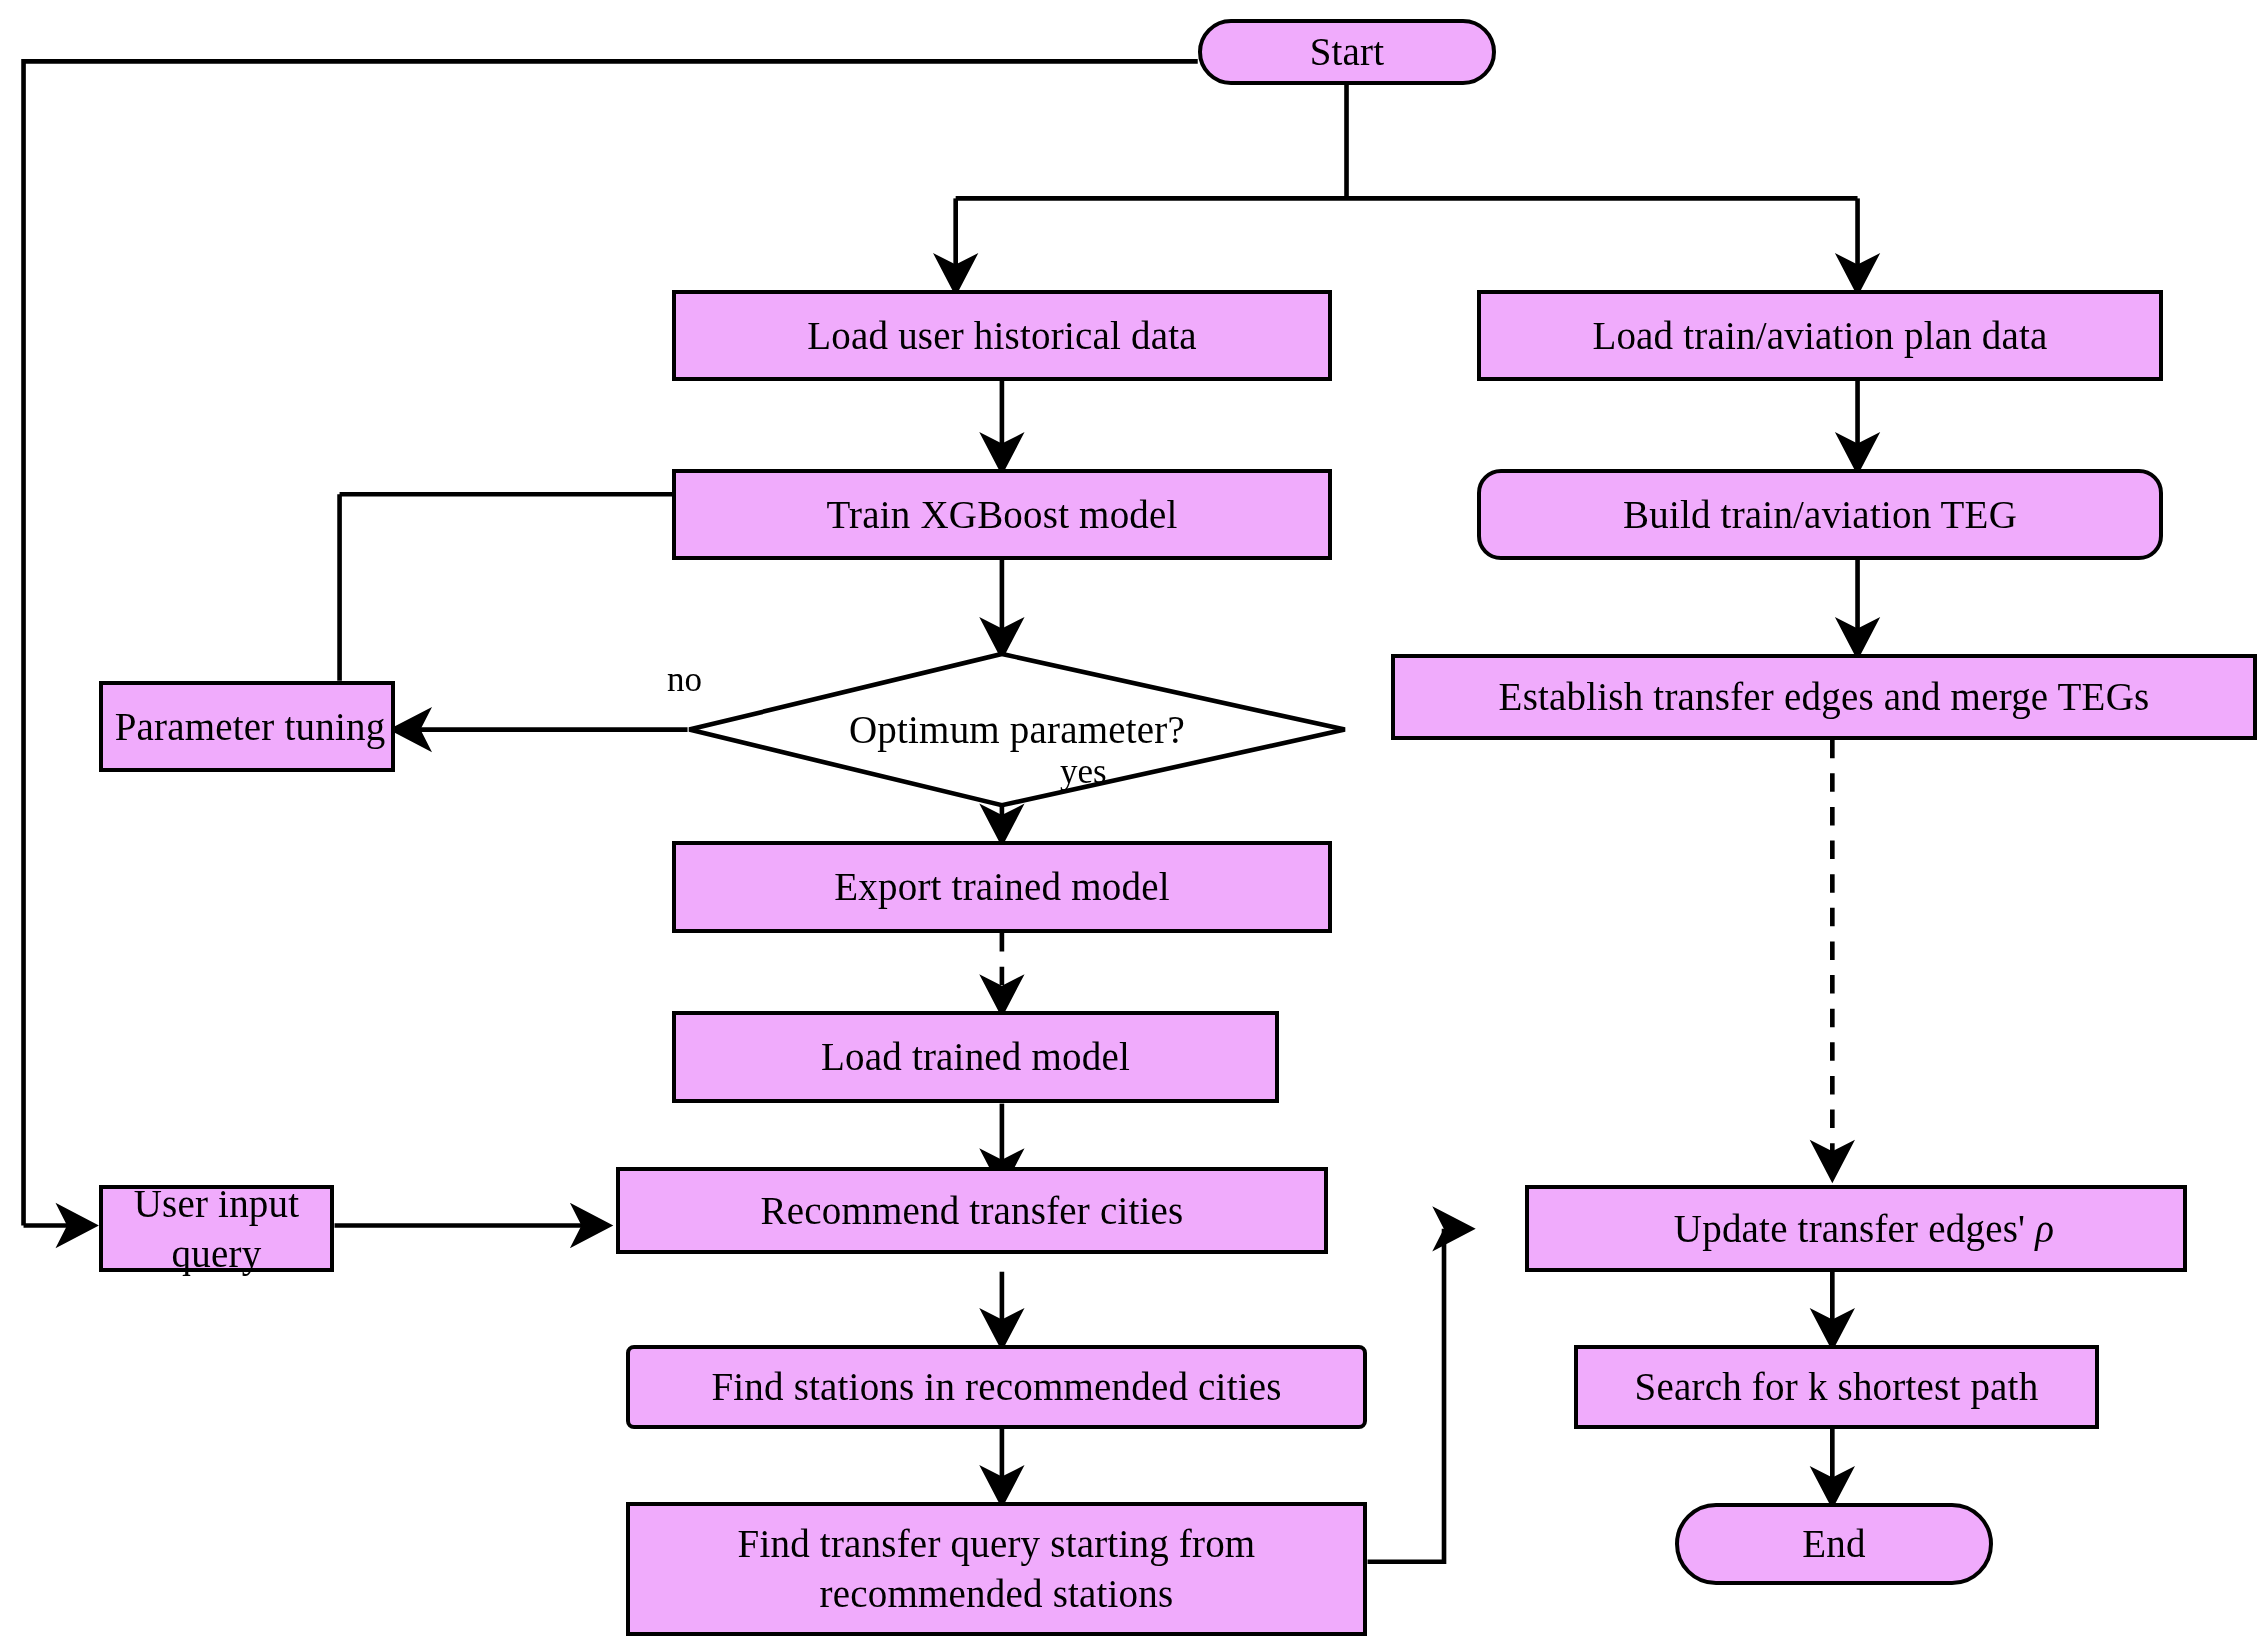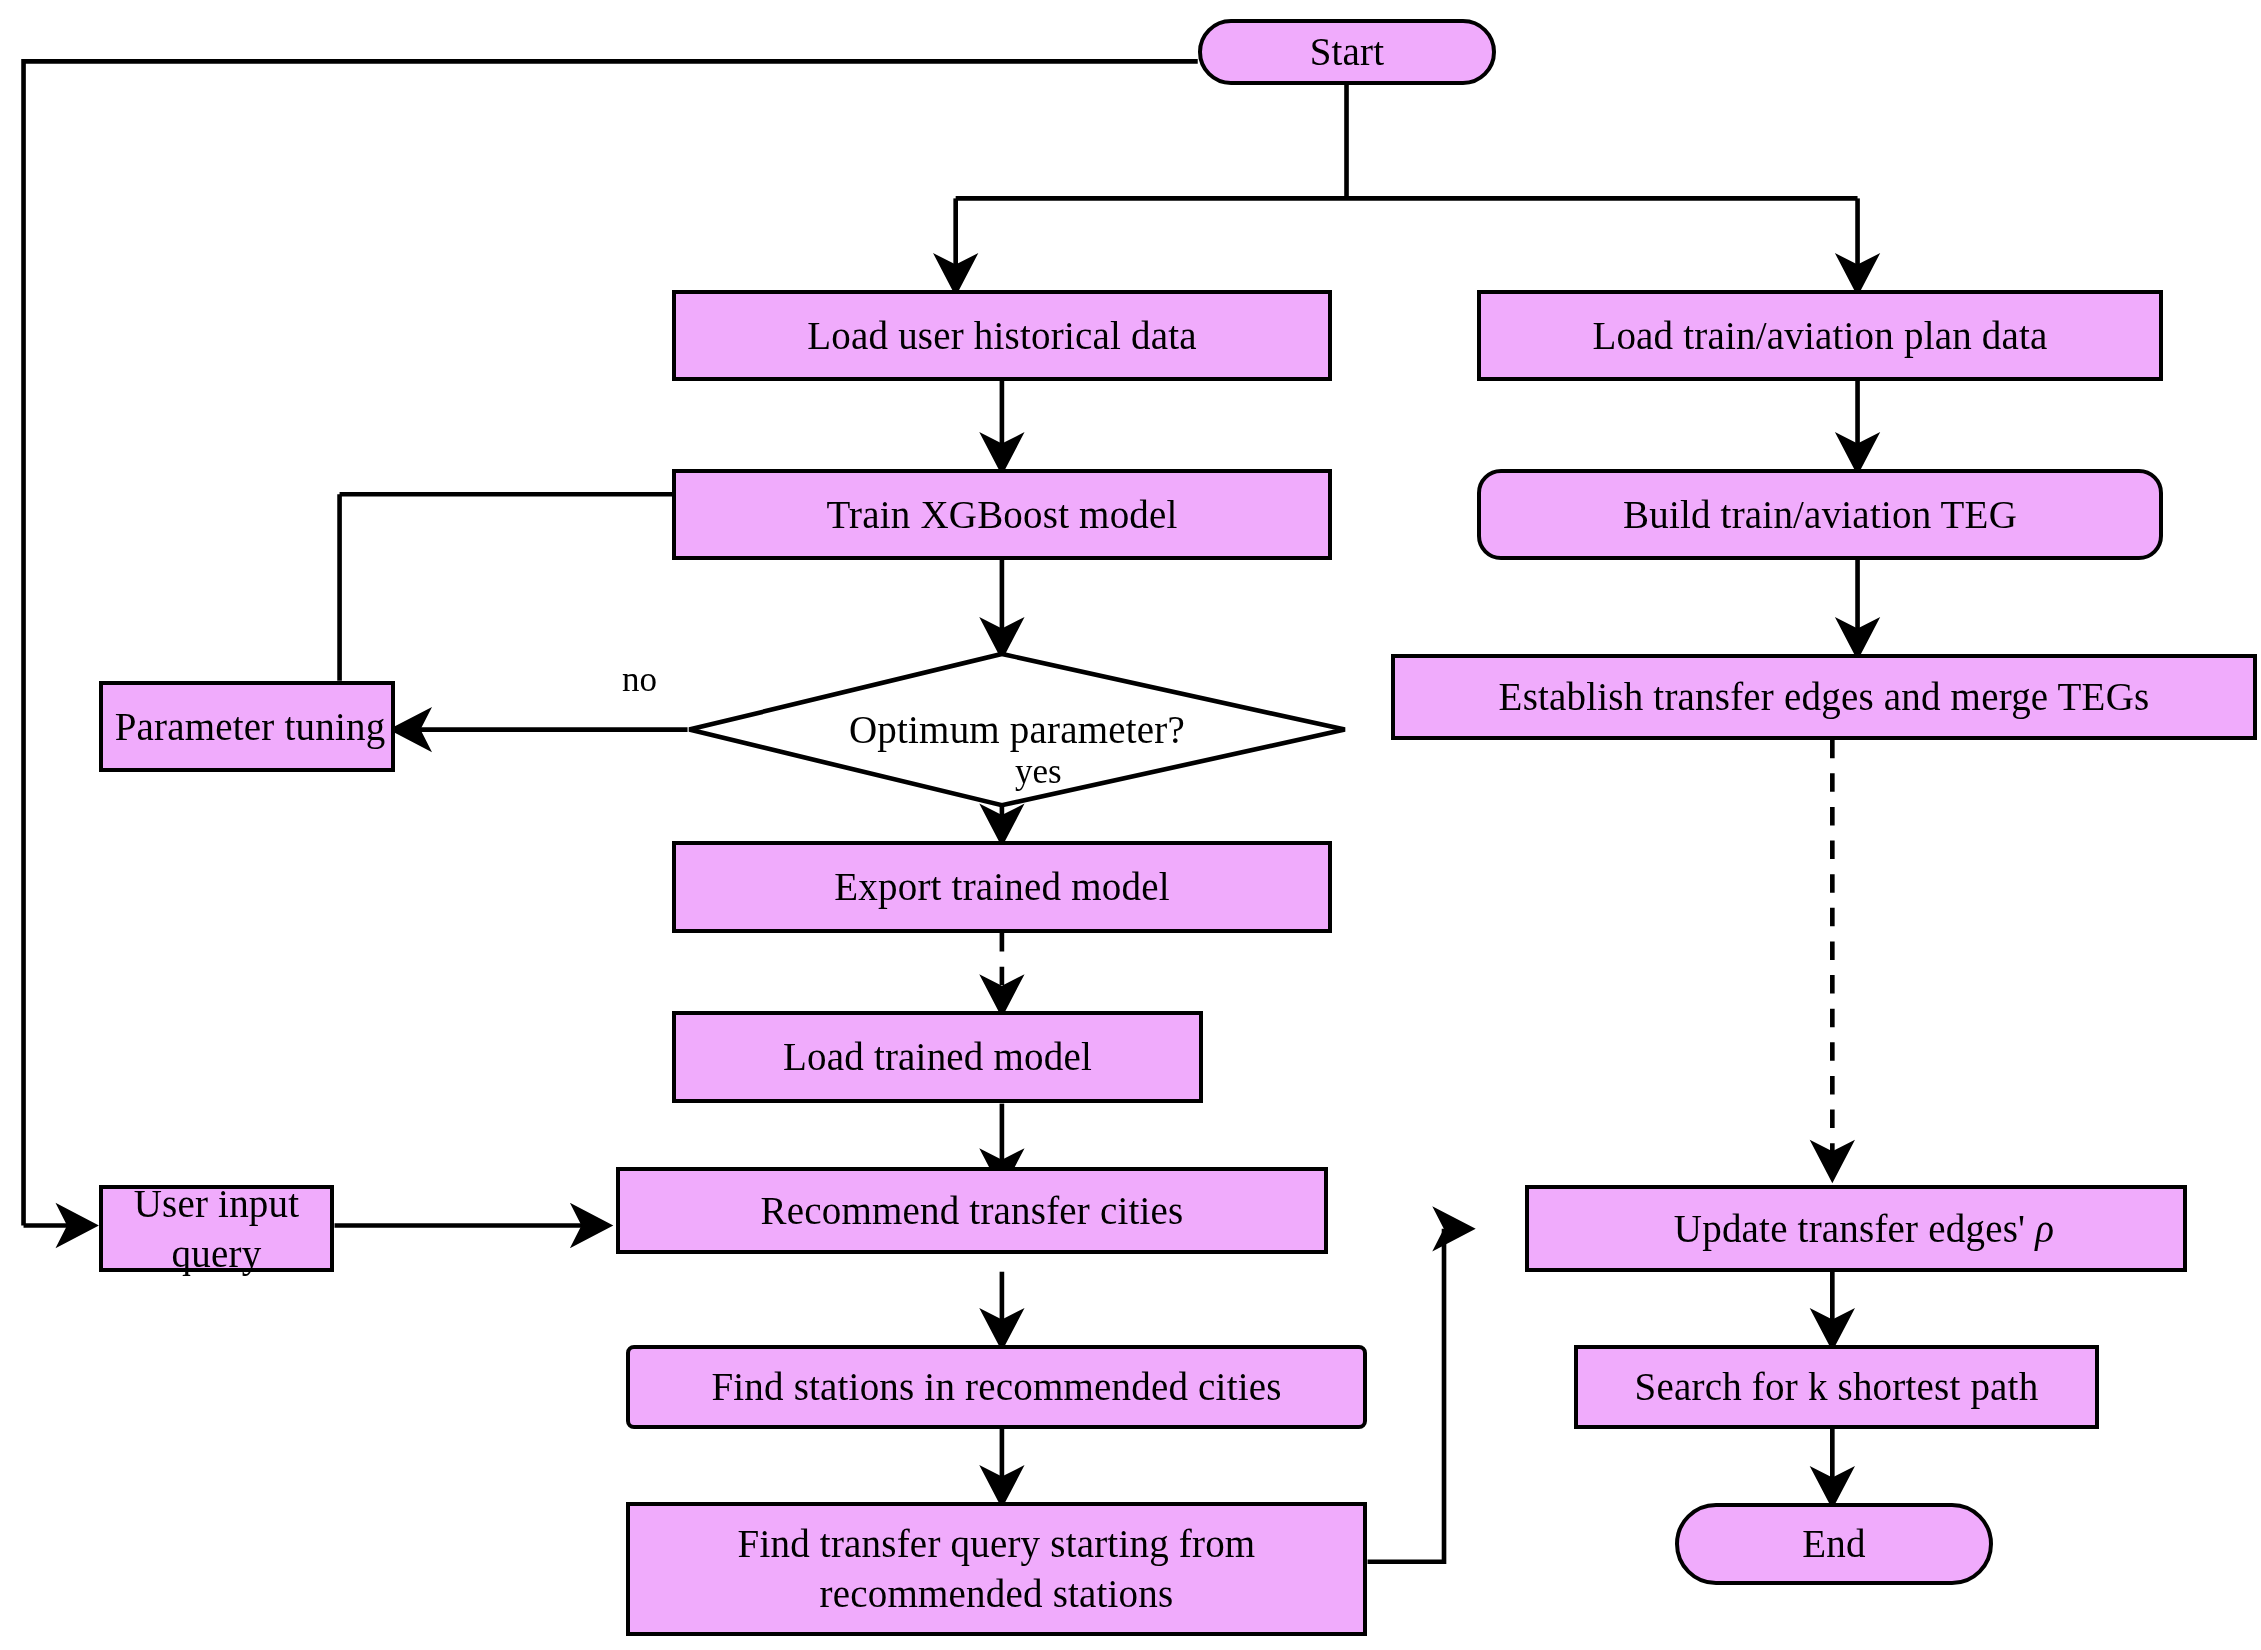--- a/index.html
+++ b/index.html
@@ -52,20 +52,21 @@
     white-space: nowrap;
   }
   .edge-label {
     position: absolute;
     font-family: "Liberation Serif", "DejaVu Serif", serif;
     font-size: 35px;
     color: #000000;
     background: transparent;
     white-space: nowrap;
     z-index: 4;
+    margin-left: 45px;
   }
   .rho {
     font-style: italic;
     font-family: "Liberation Serif", "DejaVu Serif", serif;
   }
   .two-line {
     white-space: pre-line;
   }
 </style>
 </head>
@@ -145,21 +146,21 @@
   </div>
 
   <div class="node" style="left:99px; top:681px; width:296px; height:91px;padding-left:6px;">
     <span>Parameter tuning</span>
   </div>
 
   <div class="node" style="left:672px; top:841px; width:660px; height:92px;">
     <span>Export trained model</span>
   </div>
 
-  <div class="node" style="left:672px; top:1011px; width:531px; height:92px;">
+  <div class="node" style="left:672px; top:1011px; width:607px; height:92px;">
     <span>Load trained model</span>
   </div>
 
   <div class="node" style="left:99px; top:1185px; width:235px; height:87px;">
     <span>User input query</span>
   </div>
 
   <div class="node" style="left:616px; top:1125px; width:712px; height:87px;margin-top:42px;">
     <span>Recommend transfer cities</span>
   </div>

